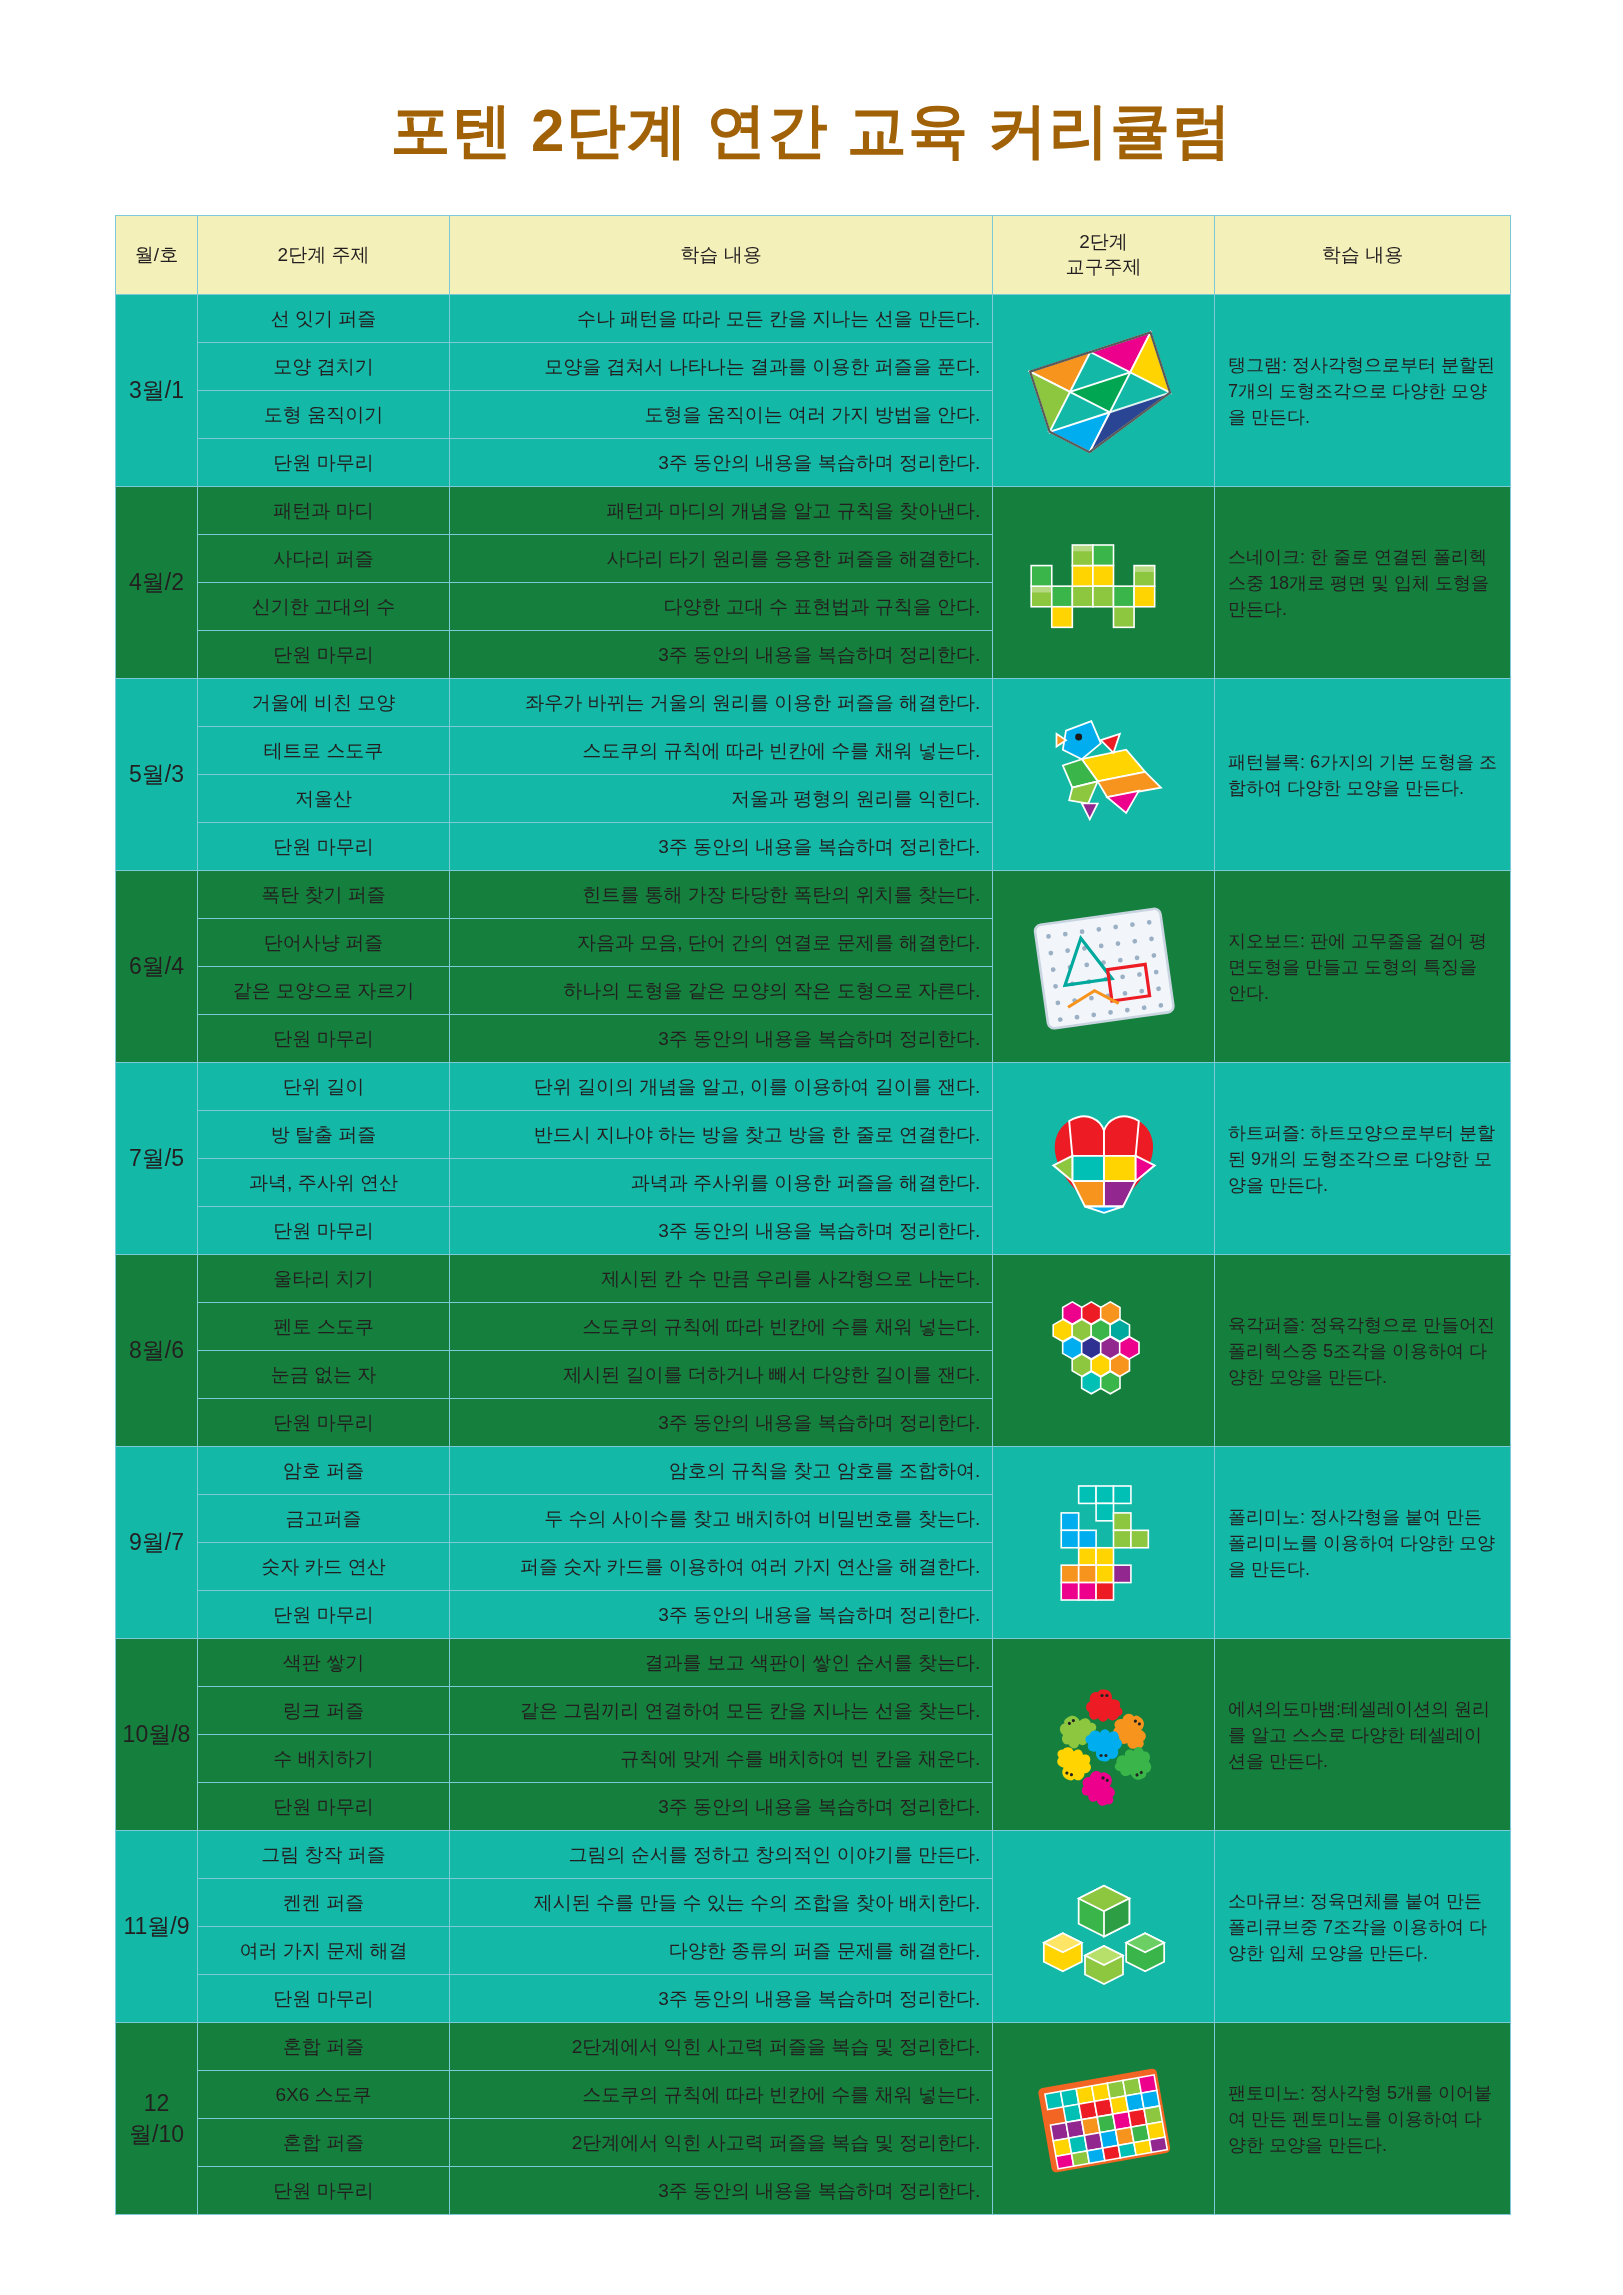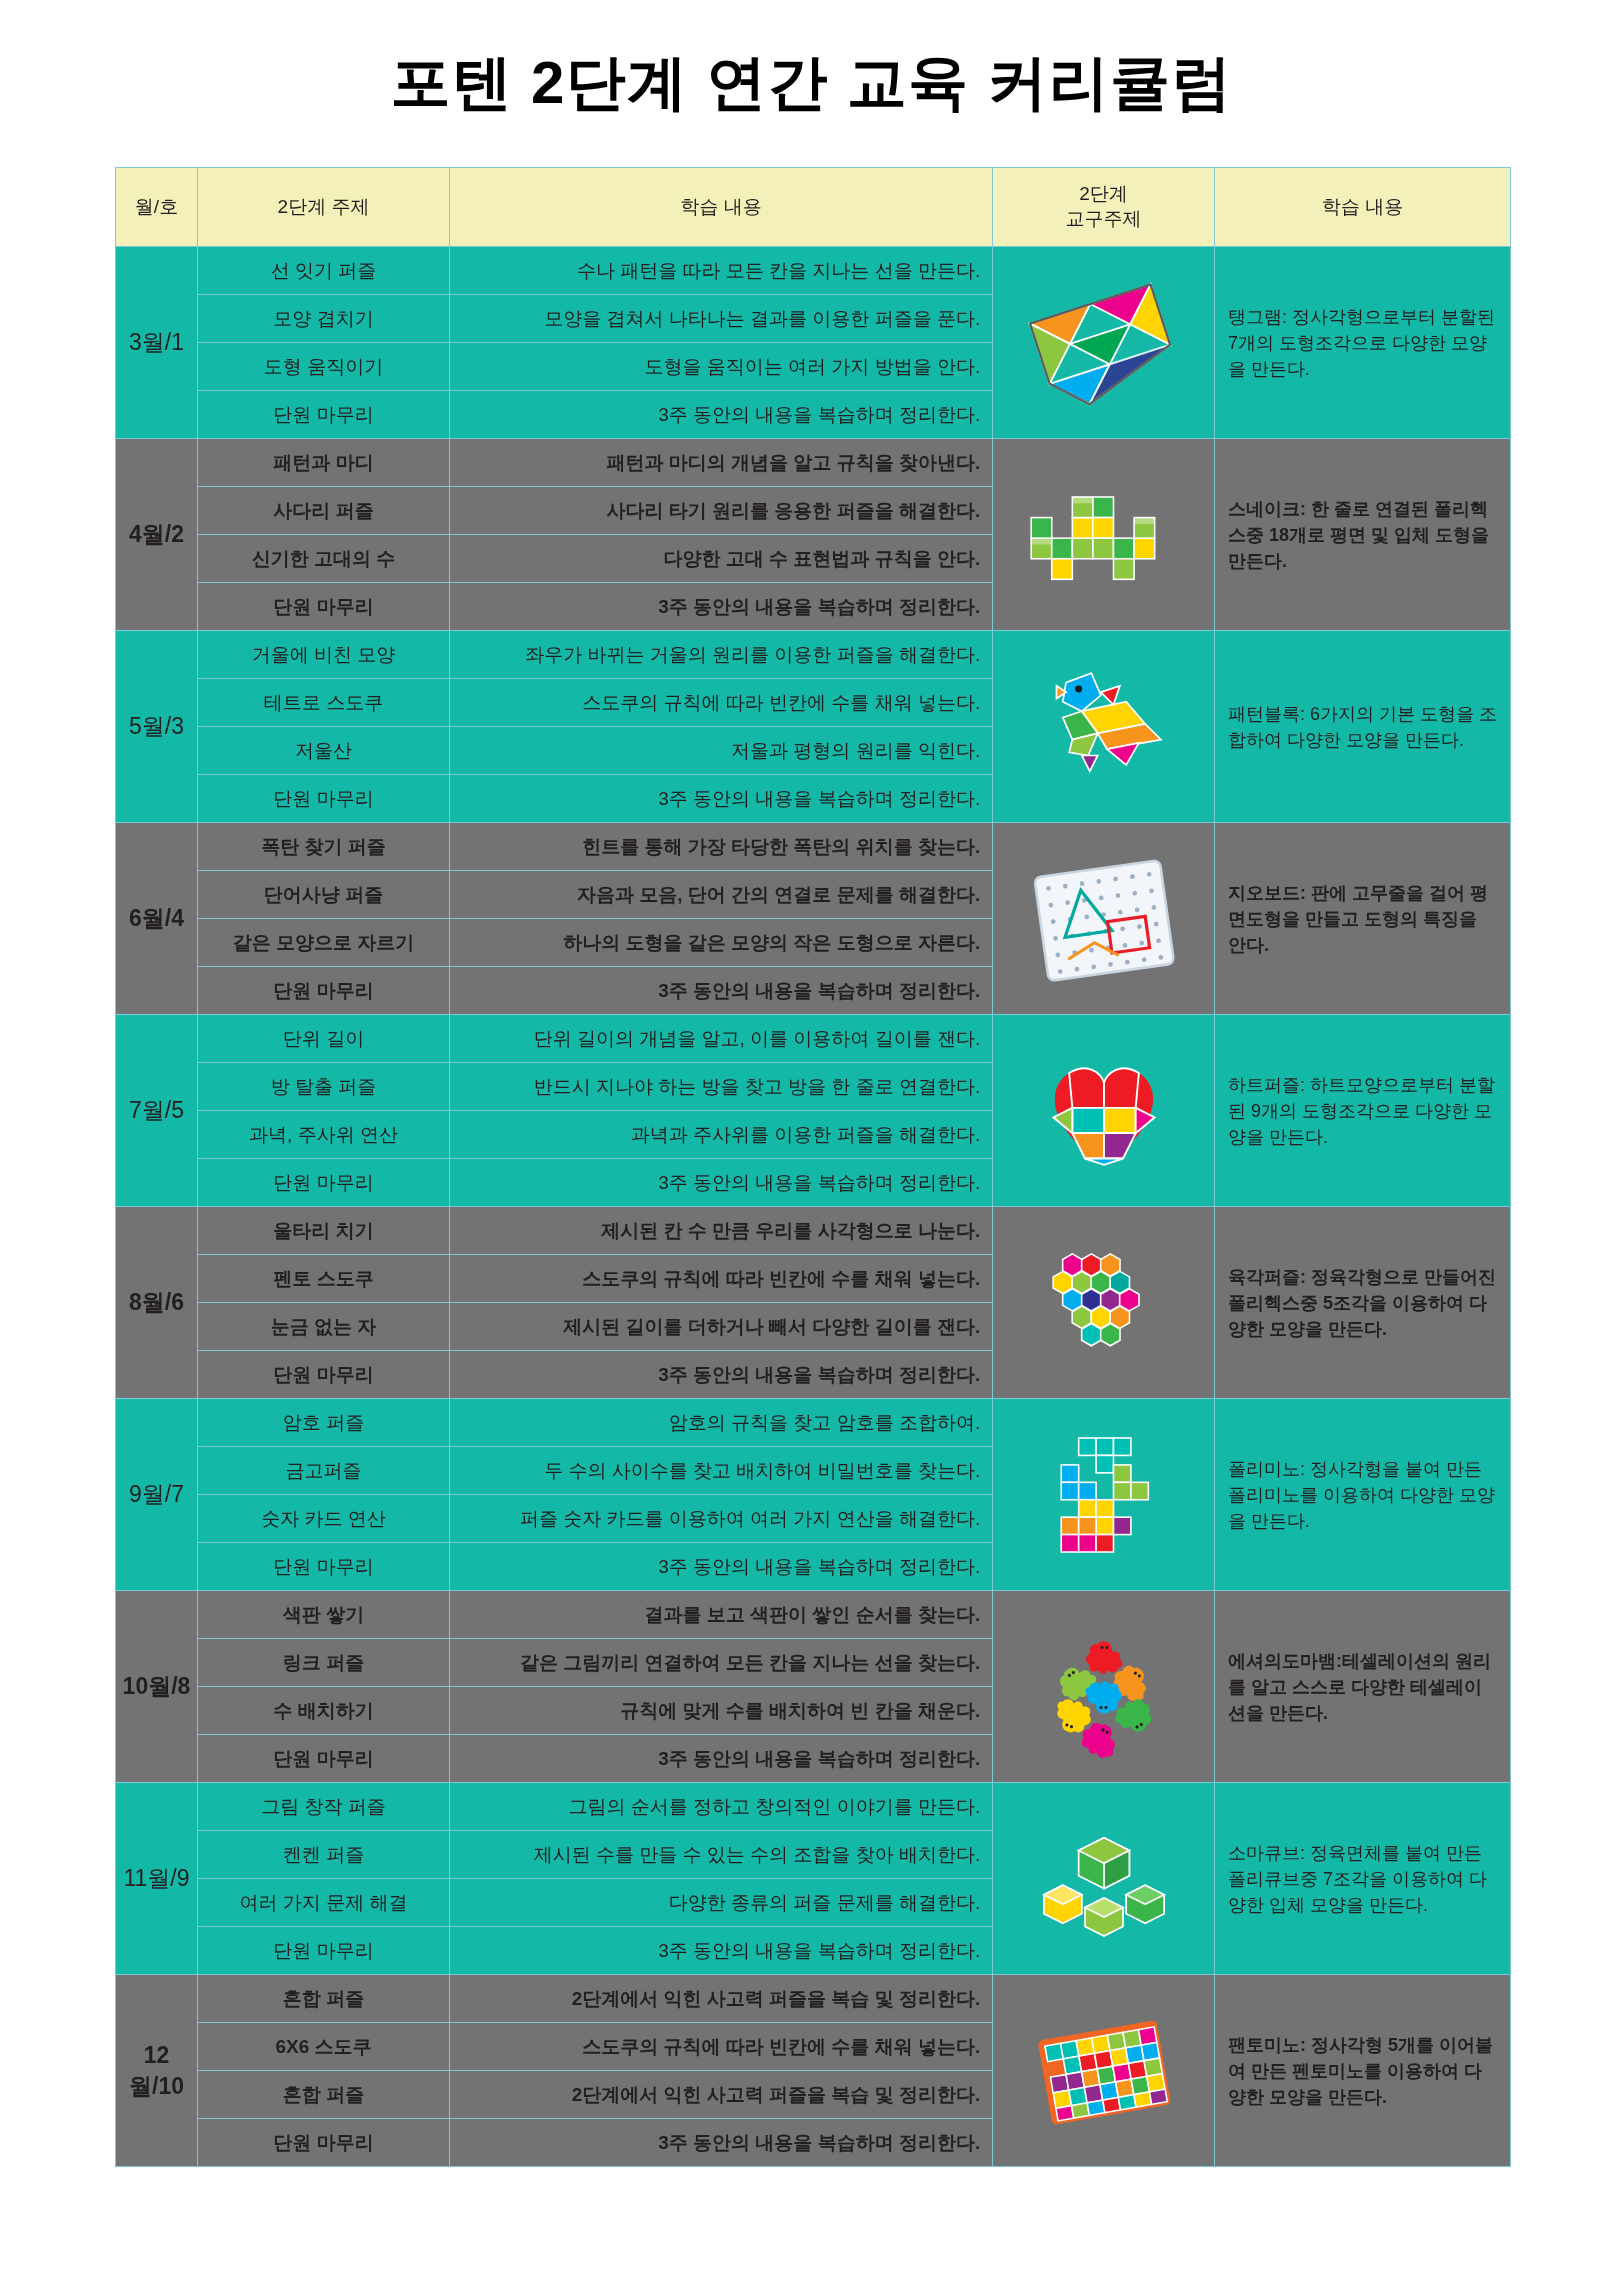--- a/index.html
+++ b/index.html
@@ -18,23 +18,23 @@
     position: relative;
     width: 1623px;
     height: 2295px;
     box-sizing: border-box;
     padding: 0 115px;
   }
   .title {
     text-align: center;
     font-size: 60px;
     font-weight: bold;
-    color: #000000;
+    color: #a16207;
     letter-spacing: 1.3px;
-    padding-top: 50px;
+    padding-top: 98px;
     padding-bottom: 51px;
     line-height: 1.1;
   }
   table.curriculum {
     border-collapse: collapse;
     width: 1395px;
     table-layout: fixed;
     border: 1.3px solid #7ec9d8;
     padding-left: 12px;
   }
@@ -81,22 +81,21 @@
   td.tooldesc {
     text-align: left;
     font-size: 18px;
     line-height: 1.45;
     padding: 9.2px 13px;
   }
   tbody tr.odd-band td {
     background: #14b8a6;
   }
   tbody tr.even-band td {
-    background: #737373;
-    font-weight: bold;
+    background: #15803d;
   }
   .row-h { height: 48px; }
 
   
   .art {
     width: 190px;
     height: 164px;
     position: relative;
     margin: 0 auto;
     display: block;

